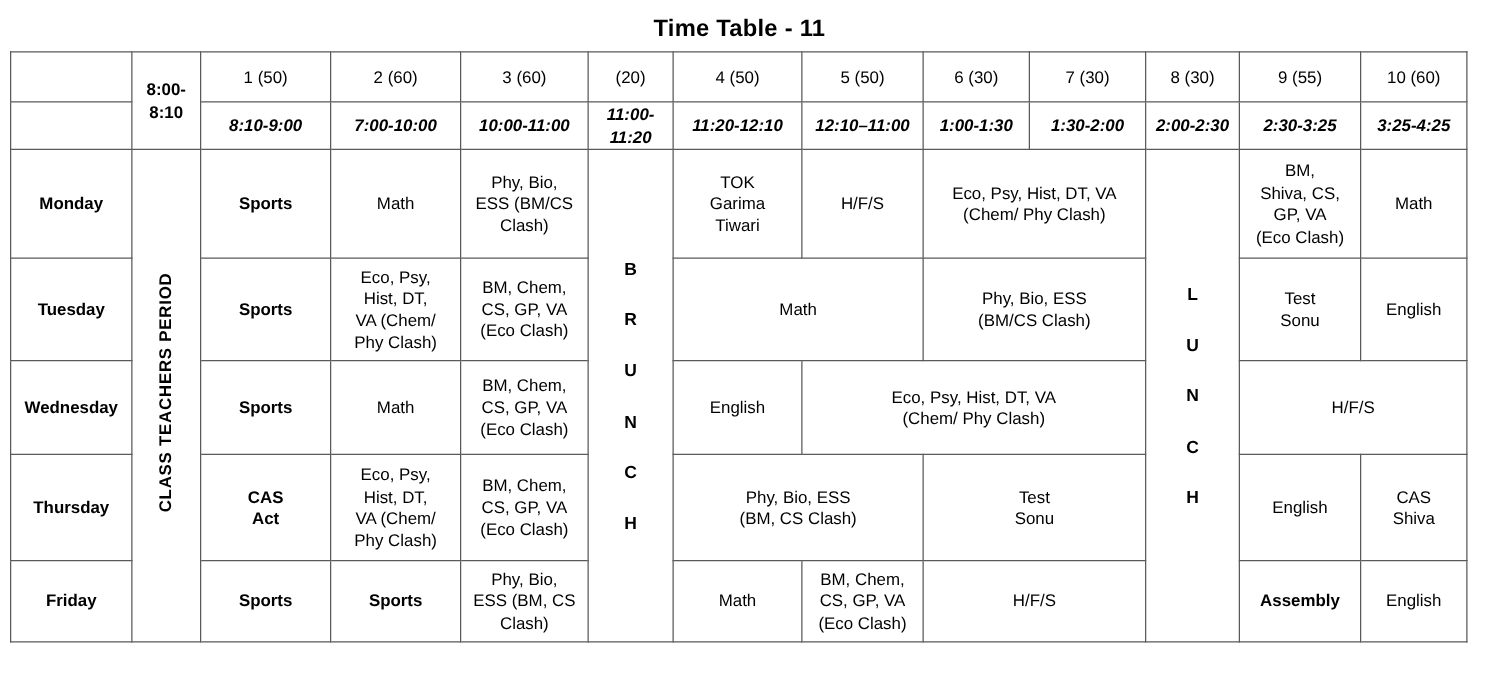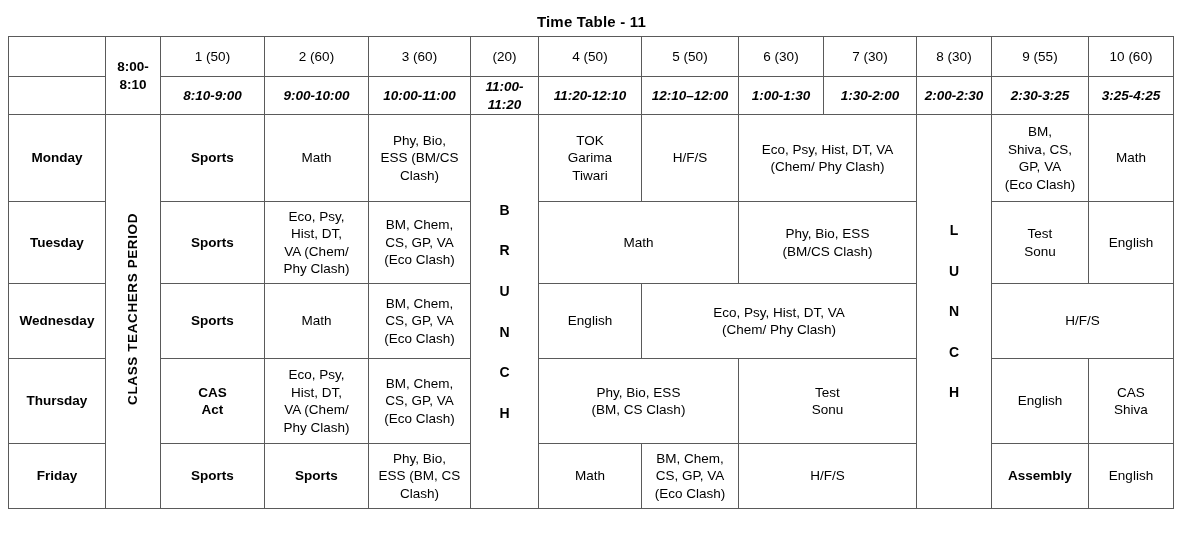--- a/index.html
+++ b/index.html
@@ -8,21 +8,21 @@
     width: 1200px; height: 544px;
     background: #ffffff;
     font-family: "Liberation Sans", sans-serif;
     color: #000000;
   }
   .title {
     width: 1167px;
     margin: 0 0 0 8px;
     padding-top: 13px;
     text-align: center;
-    font-size: 15px;
+    font-size: 19px;
     font-weight: 700;
     letter-spacing: 0.2px;
   }
   table.tt {
     border-collapse: collapse;
     table-layout: fixed;
     margin: 6px 0 16px 8px;
     width: 1165px;
   }
   table.tt td {
@@ -98,26 +98,26 @@
     <td class="phead">6 (30)</td>
     <td class="phead">7 (30)</td>
     <td class="phead">8 (30)</td>
     <td class="phead">9 (55)</td>
     <td class="phead">10 (60)</td>
   </tr>
 
   <tr class="hr2">
     <td></td>
     <td class="thead2">8:10-9:00</td>
-    <td class="thead2">9:00-10:00</td>
+    <td class="thead2">7:00-10:00</td>
     <td class="thead2">10:00-11:00</td>
     <td class="thead2">11:00-
 11:20</td>
     <td class="thead2">11:20-12:10</td>
-    <td class="thead2">12:10–12:00</td>
+    <td class="thead2">12:10–11:00</td>
     <td class="thead2">1:00-1:30</td>
     <td class="thead2">1:30-2:00</td>
     <td class="thead2">2:00-2:30</td>
     <td class="thead2">2:30-3:25</td>
     <td class="thead2">3:25-4:25</td>
   </tr>
 
   <tr class="r-mon">
     <td class="dayname">Monday</td>
     <td class="vcell" rowspan="5"><span class="vtext">CLASS TEACHERS PERIOD</span></td>

